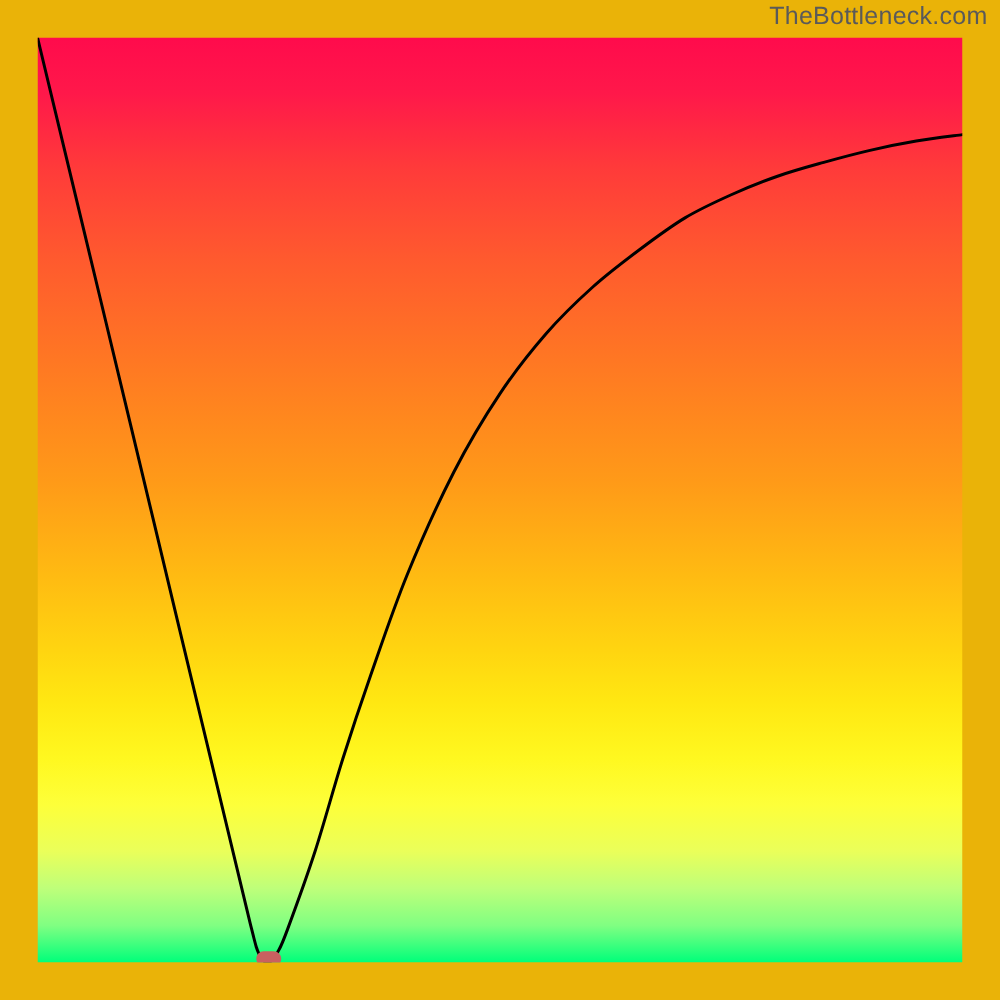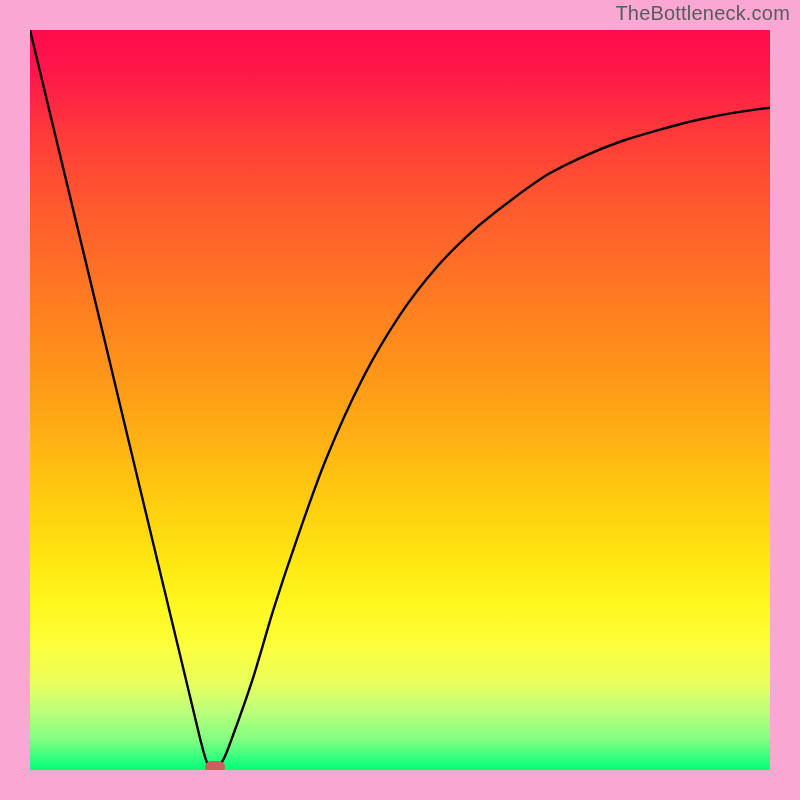--- a/index.html
+++ b/index.html
@@ -8,21 +8,21 @@
     width: 800px;
     height: 800px;
     overflow: hidden;
     background: #000;
     font-family: Arial, Helvetica, sans-serif;
   }
   .frame {
     position: relative;
     width: 800px;
     height: 800px;
-    background: #f9a8d4;
+    background: #eab308;
   }
   .watermark {
     position: absolute;
     top: 2px;
     right: 10px;
     color: #5a5a5a;
     font-size: 20px;
     font-weight: 500;
     letter-spacing: 0.2px;
     z-index: 10;

